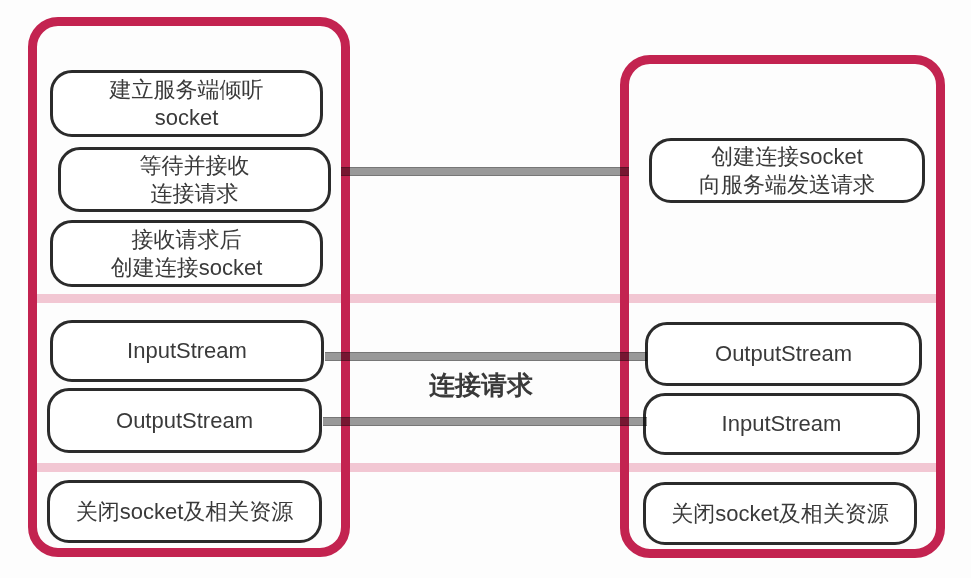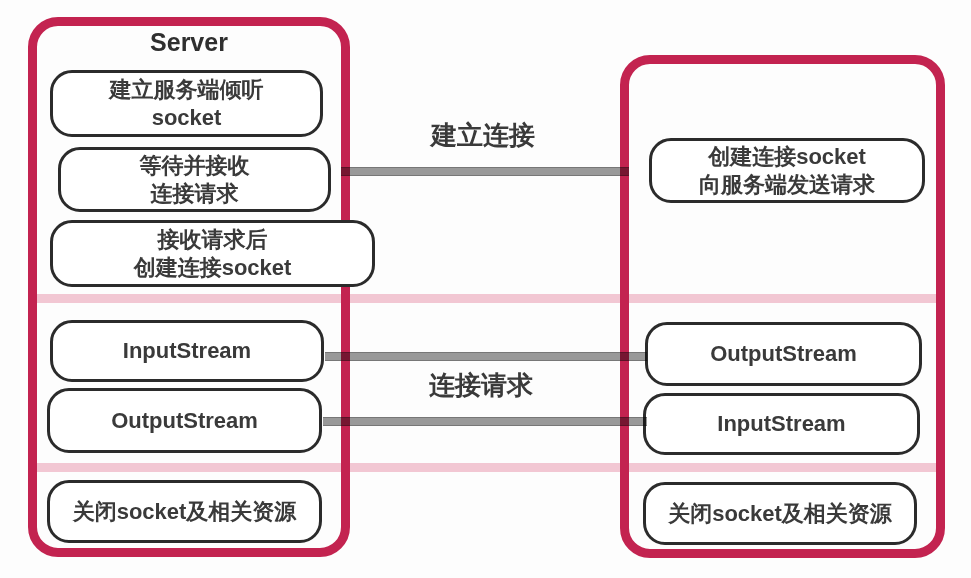--- a/index.html
+++ b/index.html
@@ -42,21 +42,21 @@
     border: 3px solid #2b2b2b;
     border-radius: 22px;
     display: flex;
     align-items: center;
     justify-content: center;
     z-index: 3;
   }
   .fbox span {
     text-align: center;
     font-size: 22px;
-    font-weight: 700;
+    font-weight: 400;
     color: #3a3a3a;
     line-height: 1.25;
     white-space: pre-line;
   }
   .connector {
     position: absolute;
     box-sizing: border-box;
     height: 9px;
     background: #9a9a9a;
     border-top: 1px solid #787878;
@@ -76,37 +76,36 @@
 </style>
 </head>
 <body>
 
 <div class="stage">
 
   <div class="stripe" style="top:294px"></div>
   <div class="stripe" style="top:463px"></div>
 
   <div class="panel" style="left:28px; top:17px; width:322px; height:540px"></div>
-  <div class="panel-title" style="left:28px; top:28px; width:322px">Server</div>
 
   <div class="panel" style="left:620px; top:55px; width:325px; height:503px"></div>
 
   <div class="connector" style="left:341px; top:167px; width:288px"></div>
   <div class="connector" style="left:325px; top:352px; width:322px"></div>
   <div class="connector" style="left:323px; top:417px; width:324px"></div>
 
   <div class="fbox" style="left:50px; top:70px; width:273px; height:67px">
     <span>建立服务端倾听
 socket</span>
   </div>
   <div class="fbox" style="left:58px; top:147px; width:273px; height:65px">
     <span>等待并接收
 连接请求</span>
   </div>
-  <div class="fbox" style="left:50px; top:220px; width:325px; height:67px">
+  <div class="fbox" style="left:50px; top:220px; width:273px; height:67px">
     <span>接收请求后
 创建连接socket</span>
   </div>
   <div class="fbox" style="left:50px; top:320px; width:274px; height:62px">
     <span>InputStream</span>
   </div>
   <div class="fbox" style="left:47px; top:388px; width:275px; height:65px">
     <span>OutputStream</span>
   </div>
   <div class="fbox" style="left:47px; top:480px; width:275px; height:63px">
@@ -120,16 +119,15 @@
   <div class="fbox" style="left:645px; top:322px; width:277px; height:64px">
     <span>OutputStream</span>
   </div>
   <div class="fbox" style="left:643px; top:393px; width:277px; height:62px">
     <span>InputStream</span>
   </div>
   <div class="fbox" style="left:643px; top:482px; width:274px; height:63px">
     <span>关闭socket及相关资源</span>
   </div>
 
-  <div class="phase-label" style="left:378px; top:118px">建立连接</div>
   <div class="phase-label" style="left:376px; top:368px">连接请求</div>
 
 </div>
 
 </body></html>

